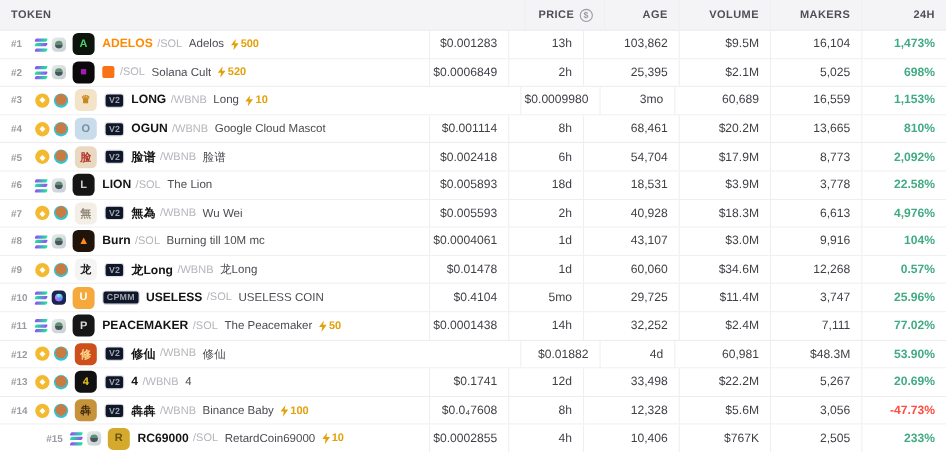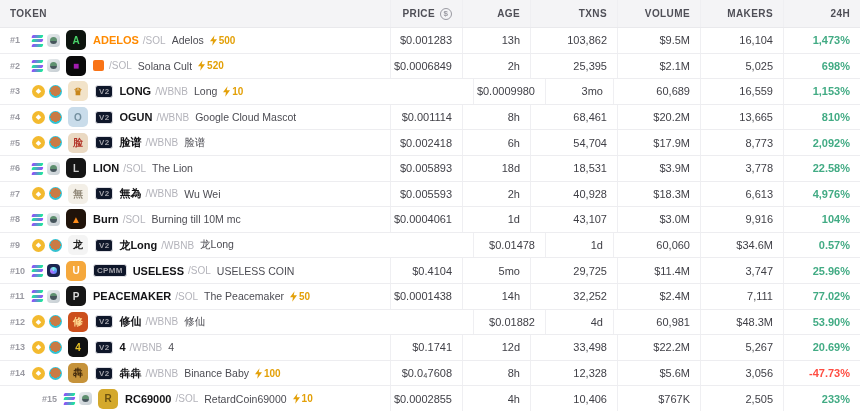--- a/index.html
+++ b/index.html
@@ -89,23 +89,20 @@
     <div class="hcell token">
       <span>TOKEN</span>
     </div>
     <div class="hcell c-price">
       <span>PRICE</span>
       <span class="usd-ic">$</span>
     </div>
     <div class="hcell c-age">
       <span>AGE</span>
     </div>
-    <div class="hcell c-txns">
-      <span>TXNS</span>
-    </div>
     <div class="hcell c-vol">
       <span>VOLUME</span>
     </div>
     <div class="hcell c-mkrs">
       <span>MAKERS</span>
     </div>
     <div class="hcell c-chg">
       <span>24H</span>
     </div>
   </div>
@@ -330,20 +327,21 @@
 
       <b class="ticker">龙Long</b>
       <span class="pair">/WBNB</span>
       <span class="tname">龙Long</span>
 
     </div>
     <div class="cell num c-price">$0.01478</div>
     <div class="cell num c-age">1d</div>
     <div class="cell num c-txns">60,060</div>
     <div class="cell num c-vol">$34.6M</div>
+    <div class="cell num c-mkrs">12,268</div>
     <div class="cell num change c-chg up">0.57%</div>
   </div>
       <div class="row">
     <div class="cell token-cell">
       <span class="rank">#10</span>
       <span class="chain-icon sol">
             <i></i>
             <i></i>
             <i></i>
           </span>

